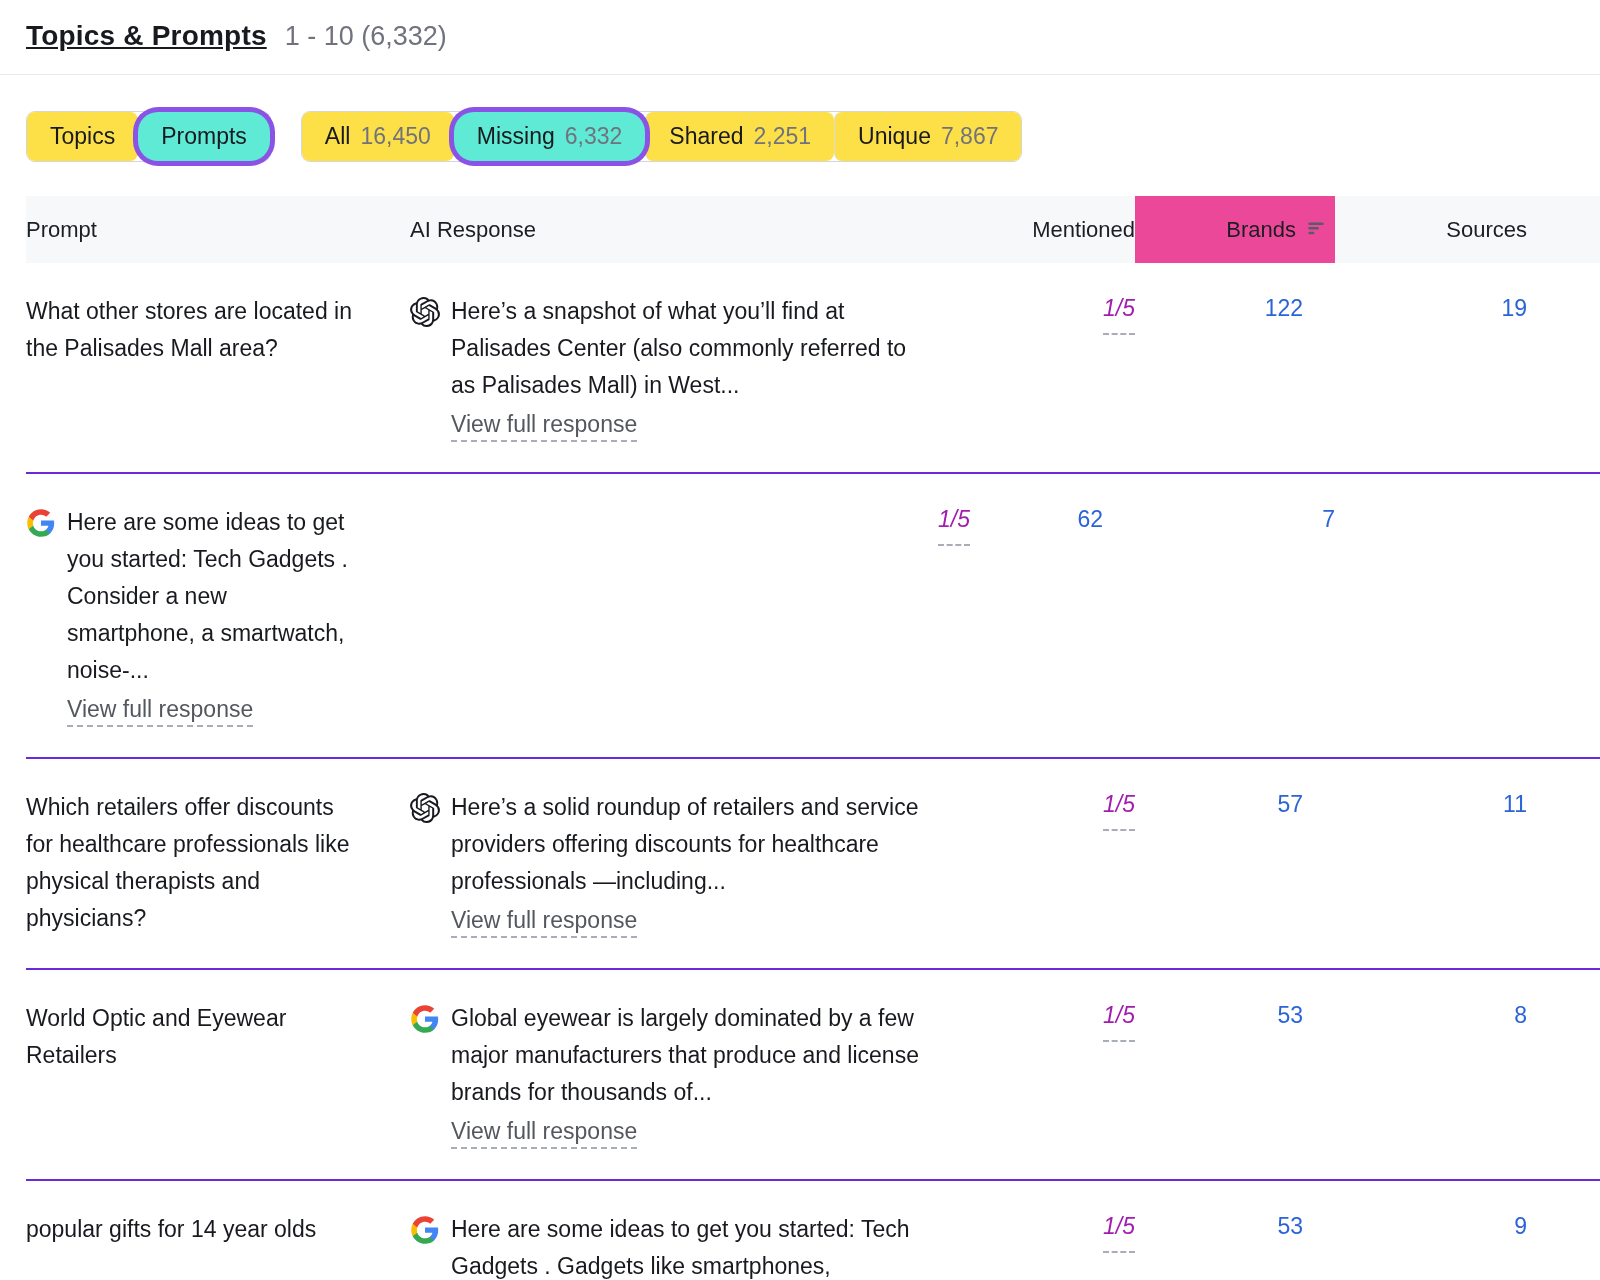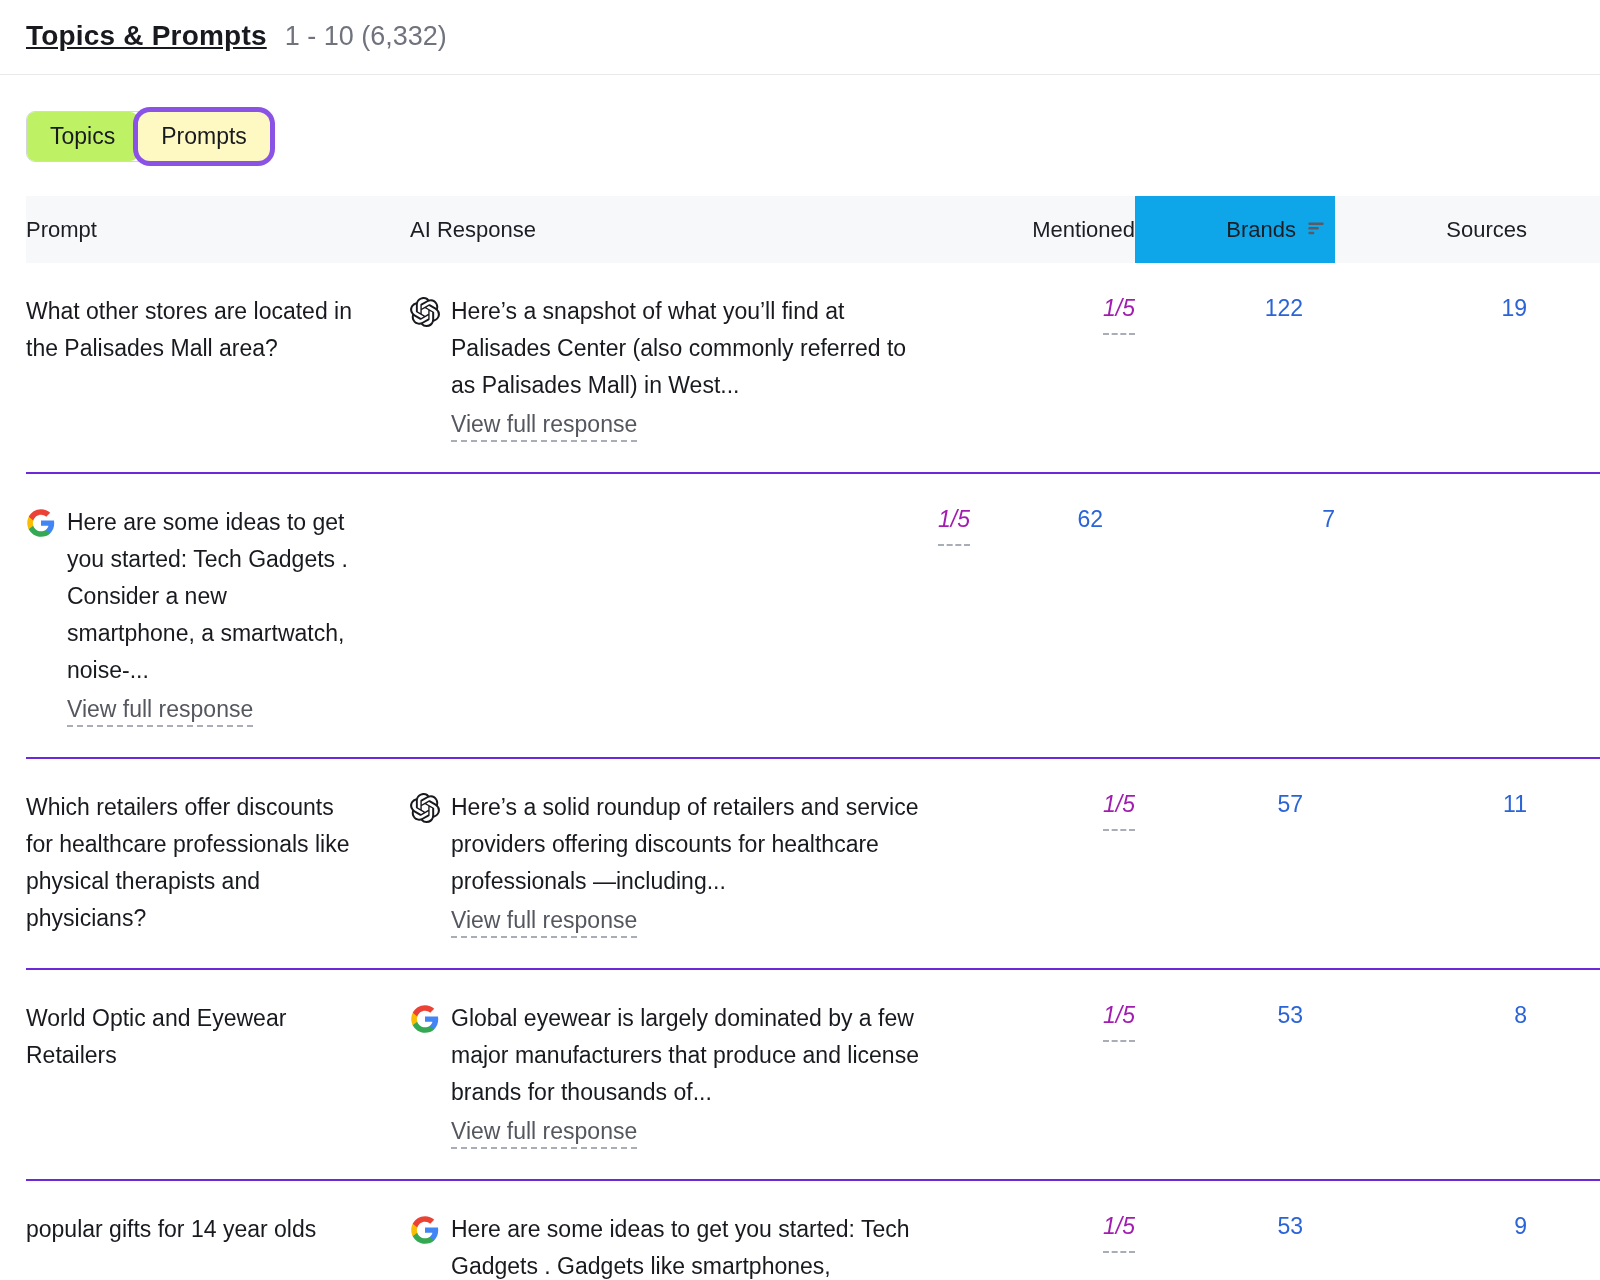--- a/index.html
+++ b/index.html
@@ -38,33 +38,33 @@
     background: #fff;
   }
   .seg-item {
     display: inline-flex;
     align-items: center;
     gap: 10px;
     padding: 11px 23px;
     font-size: 23px;
     color: #181a1f;
     cursor: pointer;
-    background: #bef264;
+    background: #fde047;
     border: none;
     position: relative;
     white-space: nowrap;
     border-radius: 8px;
   }
   .seg-item + .seg-item { border-left: 1px solid #d9dce2; }
   .seg-count { color: #70737e; }
   .hl {
     box-shadow: 0 0 0 5px #8a53e6;
-    border-radius: 12px;
+    border-radius: 20px;
     z-index: 2;
-    background: #fef9c3;
+    background: #5eead4;
     border-left: none !important;
   }
 
   
   .grid-cols {
     display: grid;
     grid-template-columns: 384px 560px 165px 200px 192px;
   }
   .table { padding-left: 26px; }
   .thead {
@@ -73,21 +73,21 @@
     font-size: 22px;
     color: #1c1e24;
   }
   .th {
     display: flex;
     align-items: center;
     height: 100%;
   }
   .th.right { justify-content: flex-end; }
   .th-brands {
-    background: #0ea5e9;
+    background: #ec4899;
     justify-content: flex-end;
     gap: 9px;
     padding-right: 8px;
   }
   .sort-icon { display: inline-flex; margin-top: -3px; }
 
   .trow {
     border-bottom: 2px solid #6d28d9;
     padding: 30px 0 30px 0;
     align-items: start;
@@ -139,20 +139,38 @@
 
   <div class="seg-group">
     <button class="seg-item">
       <span>Topics</span>
     </button>
     <button class="seg-item hl">
       <span>Prompts</span>
     </button>
   </div>
 
+  <div class="seg-group">
+    <button class="seg-item">
+      <span>All</span>
+      <span class="seg-count">16,450</span>
+    </button>
+    <button class="seg-item hl">
+      <span>Missing</span>
+      <span class="seg-count">6,332</span>
+    </button>
+    <button class="seg-item">
+      <span>Shared</span>
+      <span class="seg-count">2,251</span>
+    </button>
+    <button class="seg-item">
+      <span>Unique</span>
+      <span class="seg-count">7,867</span>
+    </button>
+  </div>
 
 </div>
 
 <div class="table">
 
   <div class="grid-cols thead">
     <div class="th">Prompt</div>
     <div class="th">AI Response</div>
     <div class="th right">Mentioned</div>
     <div class="th th-brands">

